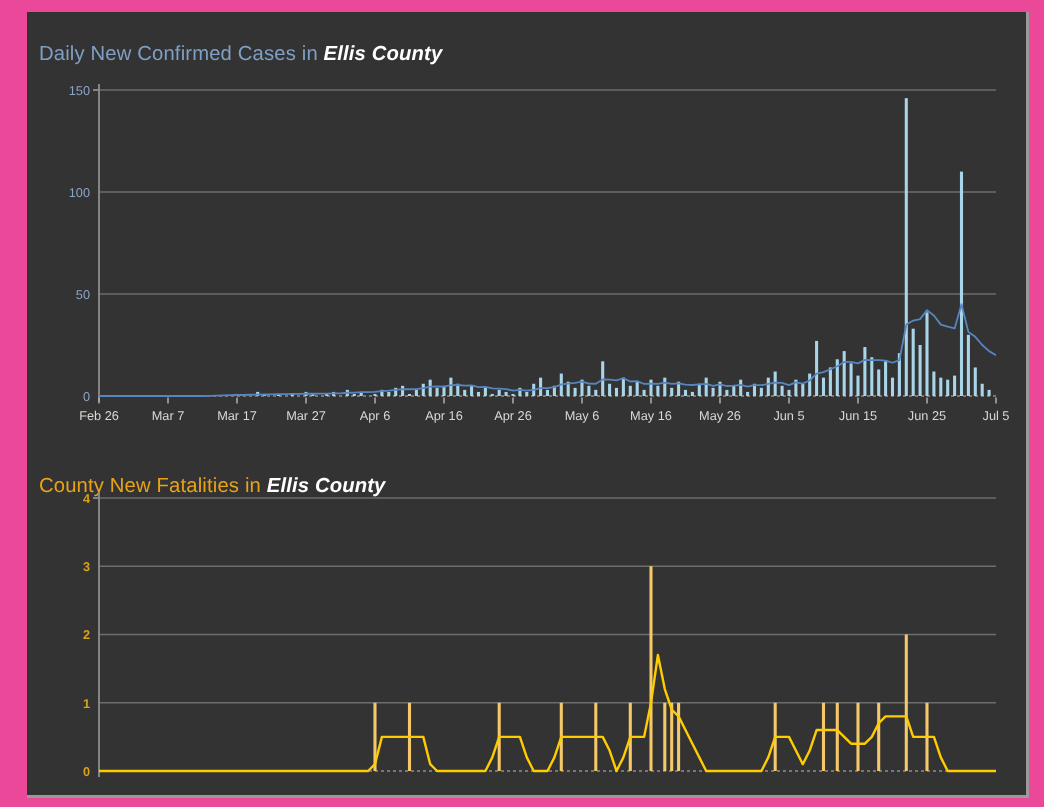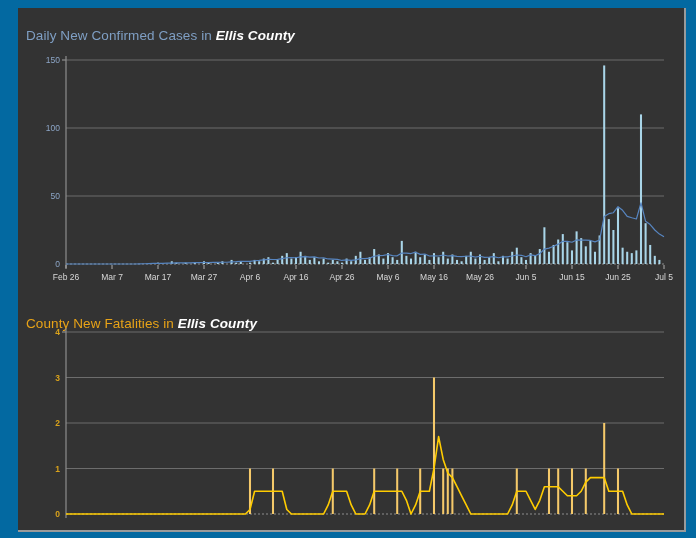--- a/index.html
+++ b/index.html
@@ -11,21 +11,21 @@
     width: 696px;
     height: 538px;
     overflow: hidden;
     font-family: "Liberation Sans", sans-serif;
   }
   #app {
     position: absolute;
     left: 0; top: 0;
     width: 696px;
     height: 538px;
-    background: #0369a1;
+    background: #ec4899;
     box-sizing: border-box;
   }
   .panel {
     position: absolute;
     left: 18px;
     top: 8px;
     width: 668px;
     height: 524px;
     background: #333333;
     box-sizing: border-box;

